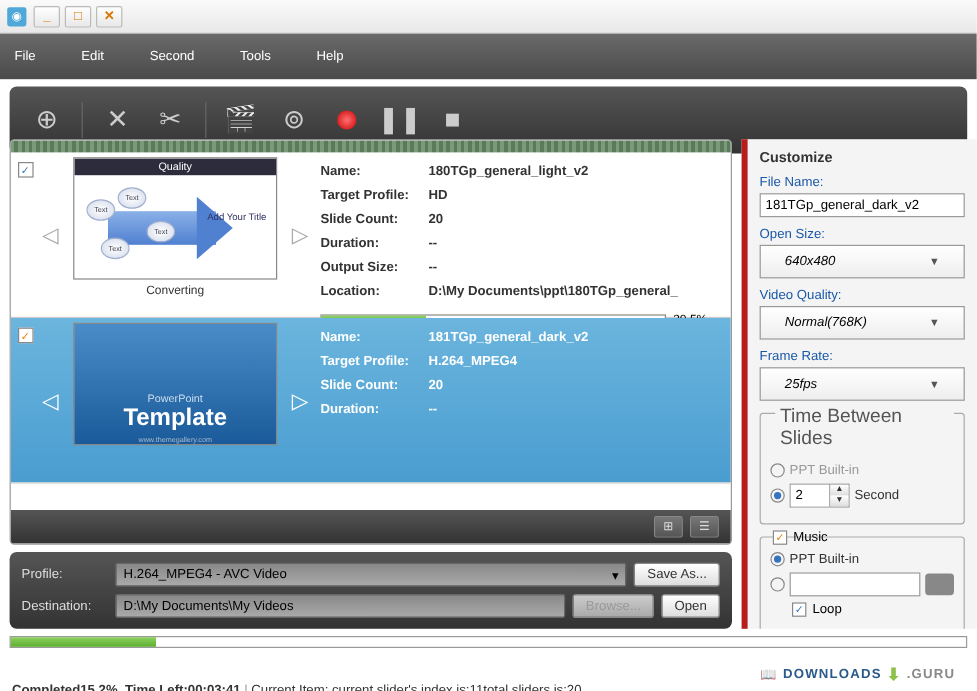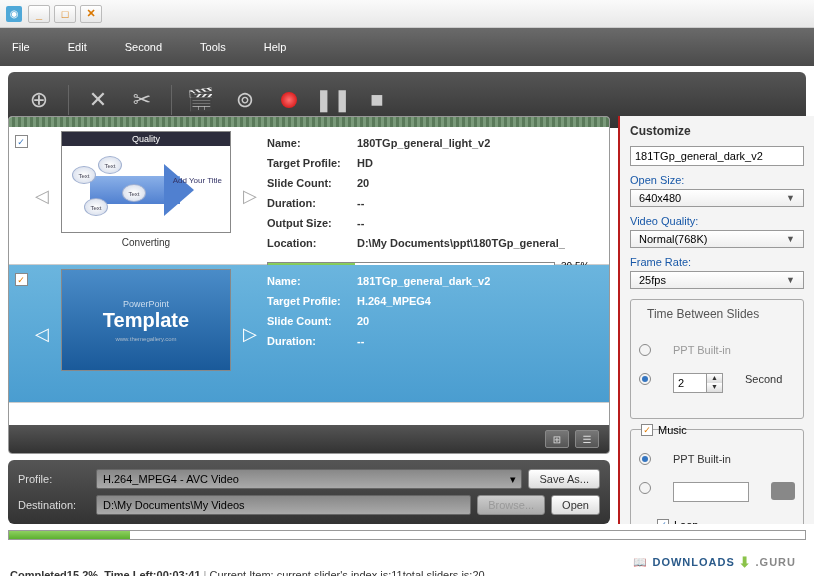--- a/index.html
+++ b/index.html
@@ -15,21 +15,21 @@
 .menubar { height: 38px; background: linear-gradient(#6a6a6a,#4a4a4a); display: flex; align-items: center; padding: 0 12px; gap: 38px; }
 .menu-item { color: #fff; cursor: pointer; }
 
 .toolbar { height: 56px; margin: 6px 8px 0 8px; background: linear-gradient(#555,#333); border-radius: 6px; display: flex; align-items: center; padding: 0 16px; gap: 14px; }
 .tb-icon { width: 30px; height: 30px; display: flex; align-items: center; justify-content: center; color: #ccc; font-size: 22px; cursor: pointer; }
 .tb-sep { width: 1px; height: 30px; background: #666; }
 .rec-dot { width: 16px; height: 16px; background: radial-gradient(#ff7070,#cc0000); border-radius: 50%; }
 
 .main-content { display: flex; position: absolute; top: 116px; left: 0; right: 0; bottom: 52px; }
 .left-panel { flex: 1; display: flex; flex-direction: column; min-width: 0; }
-.right-panel { width: 196px; border-left: 2px solid #b91c1c; padding: 8px 10px; background: #f4f4f4; overflow: hidden; }
+.right-panel { width: 196px; border-left: 5px solid #b91c1c; padding: 8px 10px; background: #f4f4f4; overflow: hidden; }
 
 .list-area { flex: 1; margin: 0 8px; border: 1px solid #999; border-radius: 4px; overflow: hidden; background: #fff; display: flex; flex-direction: column; }
 .ruler { height: 10px; background: repeating-linear-gradient(90deg,#7a9a7a,#7a9a7a 3px,#5a7a5a 3px,#5a7a5a 6px); }
 
 .item-row { display: flex; align-items: stretch; height: 138px; border-bottom: 1px solid #ccc; position: relative; }
 .item-row.selected { background: linear-gradient(#6bb5de,#4a9dd0); color: #fff; }
 .item-check { width: 24px; display: flex; align-items: flex-start; justify-content: center; padding-top: 8px; }
 .chk { width: 13px; height: 13px; border: 1px solid #888; background: #fff; display: flex; align-items: center; justify-content: center; font-size: 9px; color: #3575c0; }
 .chk.orange { color: #e07b00; }
 .nav-arrow { width: 18px; display: flex; align-items: center; justify-content: center; color: #aaa; font-size: 18px; cursor: pointer; }
@@ -39,21 +39,21 @@
 .thumb { width: 170px; height: 102px; border: 1px solid #888; background: #fff; position: relative; overflow: hidden; }
 .thumb-label { font-size: 10px; margin-top: 4px; color: #333; }
 
 .thumb1 .thumb-header { height: 14px; background: #2c2c3c; color: #fff; font-size: 9px; text-align: center; line-height: 14px; }
 .thumb1 .arrow-shape { position: absolute; left: 10px; top: 30px; width: 120px; height: 50px; }
 .thumb1 .arrow-body { width: 90px; height: 28px; background: linear-gradient(#8ab0e8,#5080d0); position: absolute; top: 14px; left: 18px; }
 .thumb1 .arrow-head { position: absolute; right: -2px; top: 2px; width: 0; height: 0; border-left: 30px solid #5080d0; border-top: 26px solid transparent; border-bottom: 26px solid transparent; }
 .thumb1 .bubble { position: absolute; width: 24px; height: 18px; background: radial-gradient(#fff,#d0d8e8); border: 1px solid #a0b0d0; border-radius: 50%; font-size: 6px; text-align: center; line-height: 18px; color: #445; }
 .thumb1 .add-title { position: absolute; right: 8px; top: 44px; font-size: 8px; color: #336; }
 
-.thumb2 { background: linear-gradient(#4a8cc8,#1a5a9a); color: #fff; display: flex; flex-direction: column; align-items: center; justify-content: center; }
+.thumb2 { background: linear-gradient(#4a8cc8,#1a5a9a); color: #fff; display: flex; flex-direction: column; align-items: center; justify-content: flex-end; }
 .thumb2 .pp-small { font-size: 9px; color: #cde; }
 .thumb2 .pp-big { font-size: 20px; font-weight: bold; color: #fff; }
 .thumb2 .pp-url { font-size: 6px; color: #abc; margin-top: 4px; }
 
 .info-col { flex: 1; padding: 10px 8px; font-size: 11px; min-width: 0; }
 .info-line { display: flex; height: 20px; align-items: flex-start; font-weight: bold; }
 .info-label { width: 90px; color: #333; }
 .item-row.selected .info-label { color: #fff; }
 .info-val { flex: 1; color: #333; white-space: nowrap; overflow: hidden; text-overflow: ellipsis; }
 .item-row.selected .info-val { color: #fff; }
@@ -78,25 +78,25 @@
 .status-text { font-size: 10px; padding: 2px 10px; color: #333; display: flex; margin-top: 27px; }
 .status-text .sep { margin: 0 3px; color: #999; }
 .watermark { position: absolute; right: 18px; bottom: 6px; display: flex; align-items: center; gap: 4px; font-size: 16px; font-weight: bold; letter-spacing: 1px; }
 .wm-down { color: #2a5a8a; }
 .wm-icon { color: #8bc34a; font-size: 14px; }
 .wm-guru { color: #888; }
 
 .right-panel h3 { font-size: 12px; font-weight: bold; color: #333; margin-bottom: 8px; }
 .cust-label { color: #1858a8; margin-top: 8px; margin-bottom: 3px; display: block; }
 .cust-input { width: 100%; height: 20px; border: 1px solid #999; background: #fff; padding: 0 4px; font-size: 11px; }
-.cust-select { width: 100%; height: 18px; border: 1px solid #999; background: linear-gradient(#fff,#eee); padding: 0 8px; display: flex; align-items: center; justify-content: space-between; cursor: pointer; }
+.cust-select { width: 100%; height: 28px; border: 1px solid #999; background: linear-gradient(#fff,#eee); padding: 0 20px; display: flex; align-items: center; justify-content: space-between; cursor: pointer; font-style: italic; }
 .cust-select .caret { font-size: 9px; color: #555; }
 .fieldset { border: 1px solid #aaa; border-radius: 3px; margin-top: 10px; padding: 8px 8px; }
-.fieldset-title { font-size: 12px; color: #555; margin: -14px 0 6px 4px; background: #f4f4f4; display: inline-block; padding: 0 4px; }
-.radio-row { display: flex; align-items: flex-start; gap: 22px; margin: 17px 0; font-size: 11px; color: #333; }
+.fieldset-title { font-size: 16px; color: #555; margin: -14px 0 6px 4px; background: #f4f4f4; display: inline-block; padding: 0 4px; }
+.radio-row { display: flex; align-items: center; gap: 4px; margin: 5px 0; font-size: 11px; color: #333; }
 .radio-row.disabled { color: #999; }
 .radio { width: 12px; height: 12px; border: 1px solid #888; border-radius: 50%; display: flex; align-items: center; justify-content: center; }
 .radio.on::after { content: ""; width: 6px; height: 6px; background: #3575c0; border-radius: 50%; }
 .spinner { width: 50px; height: 20px; border: 1px solid #999; background: #fff; display: flex; }
 .spinner input { border: none; width: 32px; padding: 0 4px; font-size: 11px; }
 .spin-btns { width: 16px; display: flex; flex-direction: column; border-left: 1px solid #999; }
 .spin-btns div { flex: 1; font-size: 7px; text-align: center; cursor: pointer; background: linear-gradient(#fff,#ddd); }
 .chk-label { display: flex; align-items: center; gap: 5px; margin: 4px 0; }
 .chk-label .chk { width: 12px; height: 12px; }
 .browse-folder { width: 24px; height: 18px; background: #888; border-radius: 3px; }
@@ -252,20 +252,21 @@
           </div>
         <div class="bb-btn disabled">Browse...</div>
         <div class="bb-btn">Open</div>
       </div>
     </div>
   </div>
 
   <div class="right-panel">
     <h3>Customize</h3>
 
+    <label class="cust-label">File Name:</label>
     <input class="cust-input" value="181TGp_general_dark_v2" style="">
 
     <label class="cust-label">Open Size:</label>
     <div class="cust-select">
         <span>640x480</span>
         <span class="caret">▼</span>
       </div>
 
     <label class="cust-label">Video Quality:</label>
     <div class="cust-select">

